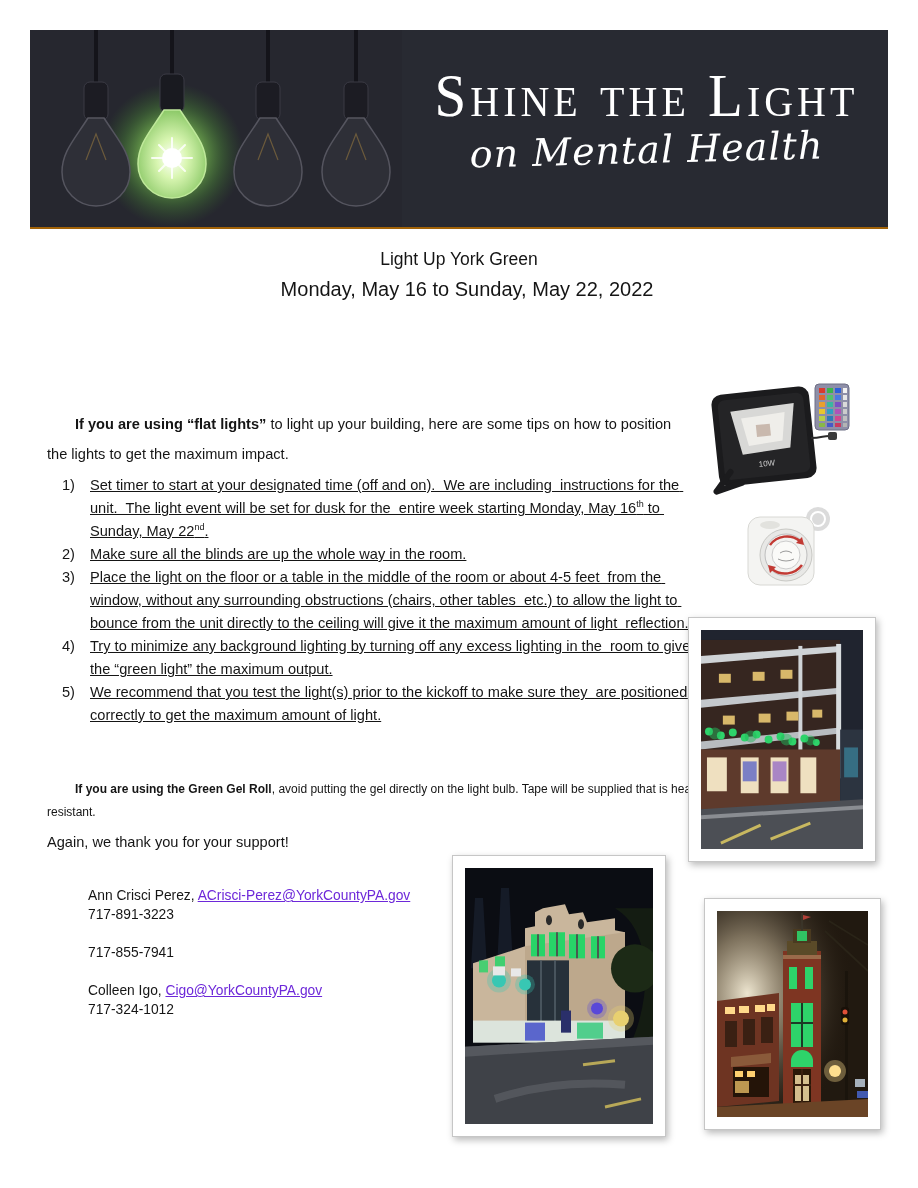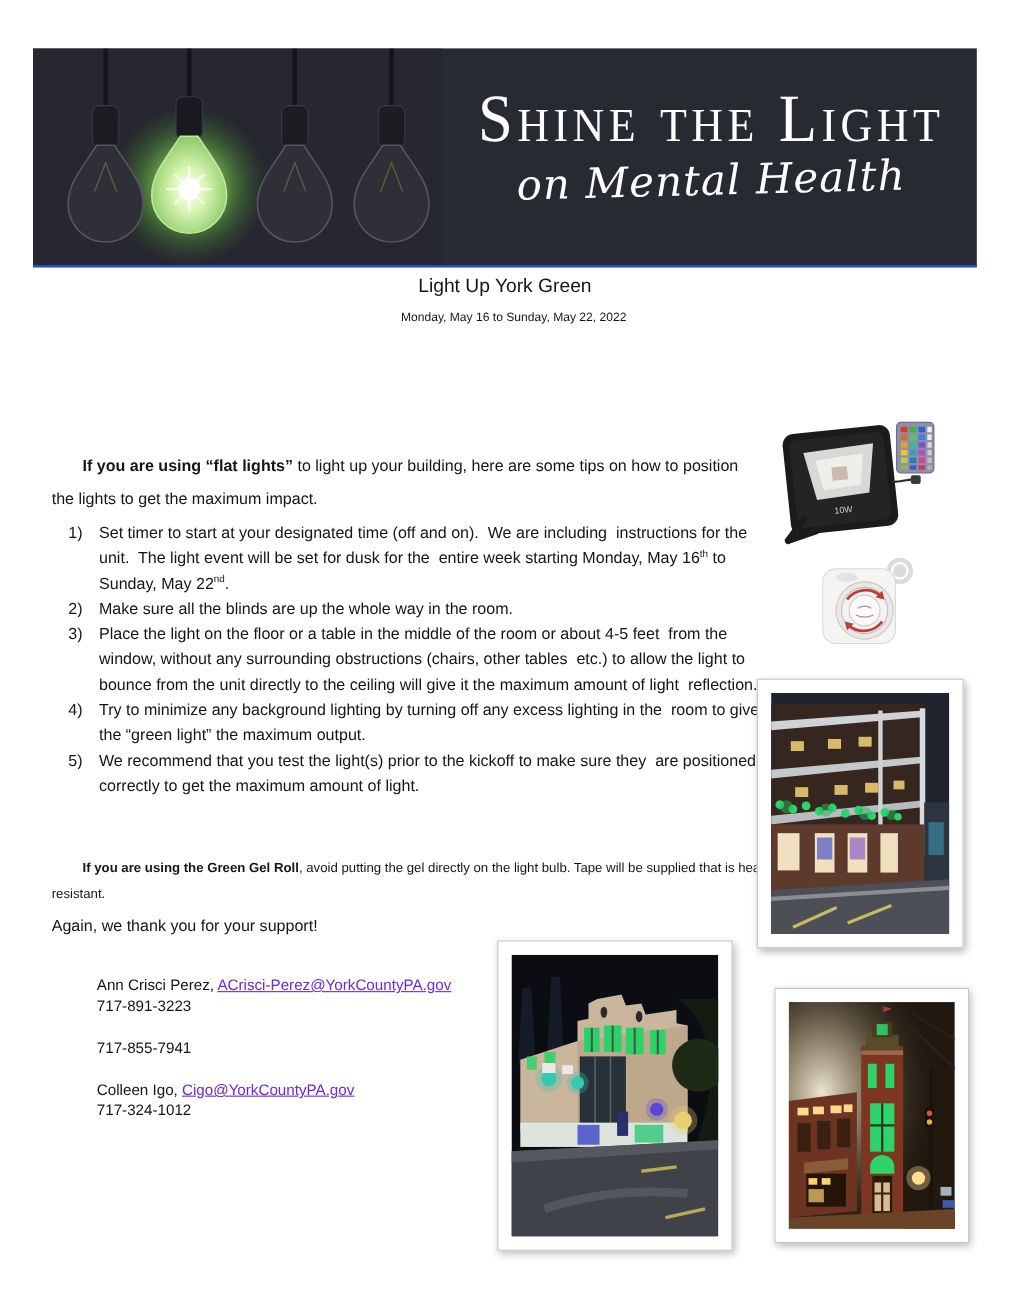--- a/index.html
+++ b/index.html
@@ -1,40 +1,40 @@
 <!DOCTYPE html>
 <html><head>
 <meta charset="utf-8">
 <style>
   html,body{margin:0;padding:0;}
   body{width:918px;height:1188px;background:#ffffff;font-family:"Liberation Sans",sans-serif;color:#151515;}
   .page{position:relative;width:918px;height:1188px;background:#fff;overflow:hidden;}
 
   
-  .banner{position:absolute;left:30px;top:44px;width:858px;height:197px;background:#282a32;border-bottom:2px solid #1d4ed8;}
+  .banner{position:absolute;left:30px;top:30px;width:858px;height:197px;background:#282a32;border-bottom:2px solid #a16207;}
   .bulbs{position:absolute;left:0;top:0;width:372px;height:197px;}
   .banner-text{position:absolute;left:375px;top:0;width:483px;height:100%;text-align:center;color:#fff;}
   .banner-title{margin-top:34px;font-family:"Liberation Serif",serif;font-variant:small-caps;font-weight:500;font-size:57px;letter-spacing:4px;line-height:62px;transform:scaleY(1.08);white-space:nowrap;}
   .banner-sub{font-family:"DejaVu Serif",serif;font-style:italic;font-size:38px;line-height:44px;margin-top:2px;letter-spacing:1px;transform:rotate(-1.5deg);}
 
   
   .heading{position:absolute;left:0;top:244px;width:918px;text-align:center;}
   .heading .h1{font-size:17.5px;font-weight:700;line-height:30px;}
   .heading .h2{font-size:17.5px;line-height:30px;}
-  .heading .h3{font-size:11px;line-height:30px;margin-left:16px;}
+  .heading .h3{font-size:20px;line-height:30px;margin-left:16px;}
 
   
   .txt{white-space:pre-wrap;}
   .p1{position:absolute;left:47px;top:362px;width:648px;font-size:14.6px;line-height:23px;}
   .p2{position:absolute;left:47px;top:409px;width:648px;font-size:14.6px;line-height:30px;}
   .bold{font-weight:700;margin-left:28px;}
   .tips{position:absolute;left:62px;top:474px;width:630px;font-size:14.6px;line-height:23px;}
   .tip{display:flex;}
   .tip .num{width:28px;flex:0 0 28px;}
-  .tip .body{flex:1;}
+  .tip .body{flex:1;text-decoration:underline;}
   sup{font-size:9px;line-height:0;}
   .gel{position:absolute;left:47px;top:778px;width:648px;font-size:12px;line-height:23px;}
   .support{position:absolute;left:47px;top:831px;width:500px;font-size:14.6px;line-height:23px;}
 
   
   .contact{position:absolute;left:88px;top:886px;width:400px;font-size:13.8px;line-height:19px;}
   .contact-heading{font-weight:700;text-decoration:underline;}
   .contact-group{margin-top:0;}
   .gap{height:19px;}
   a.email{color:#6d28d9;text-decoration:underline;}

